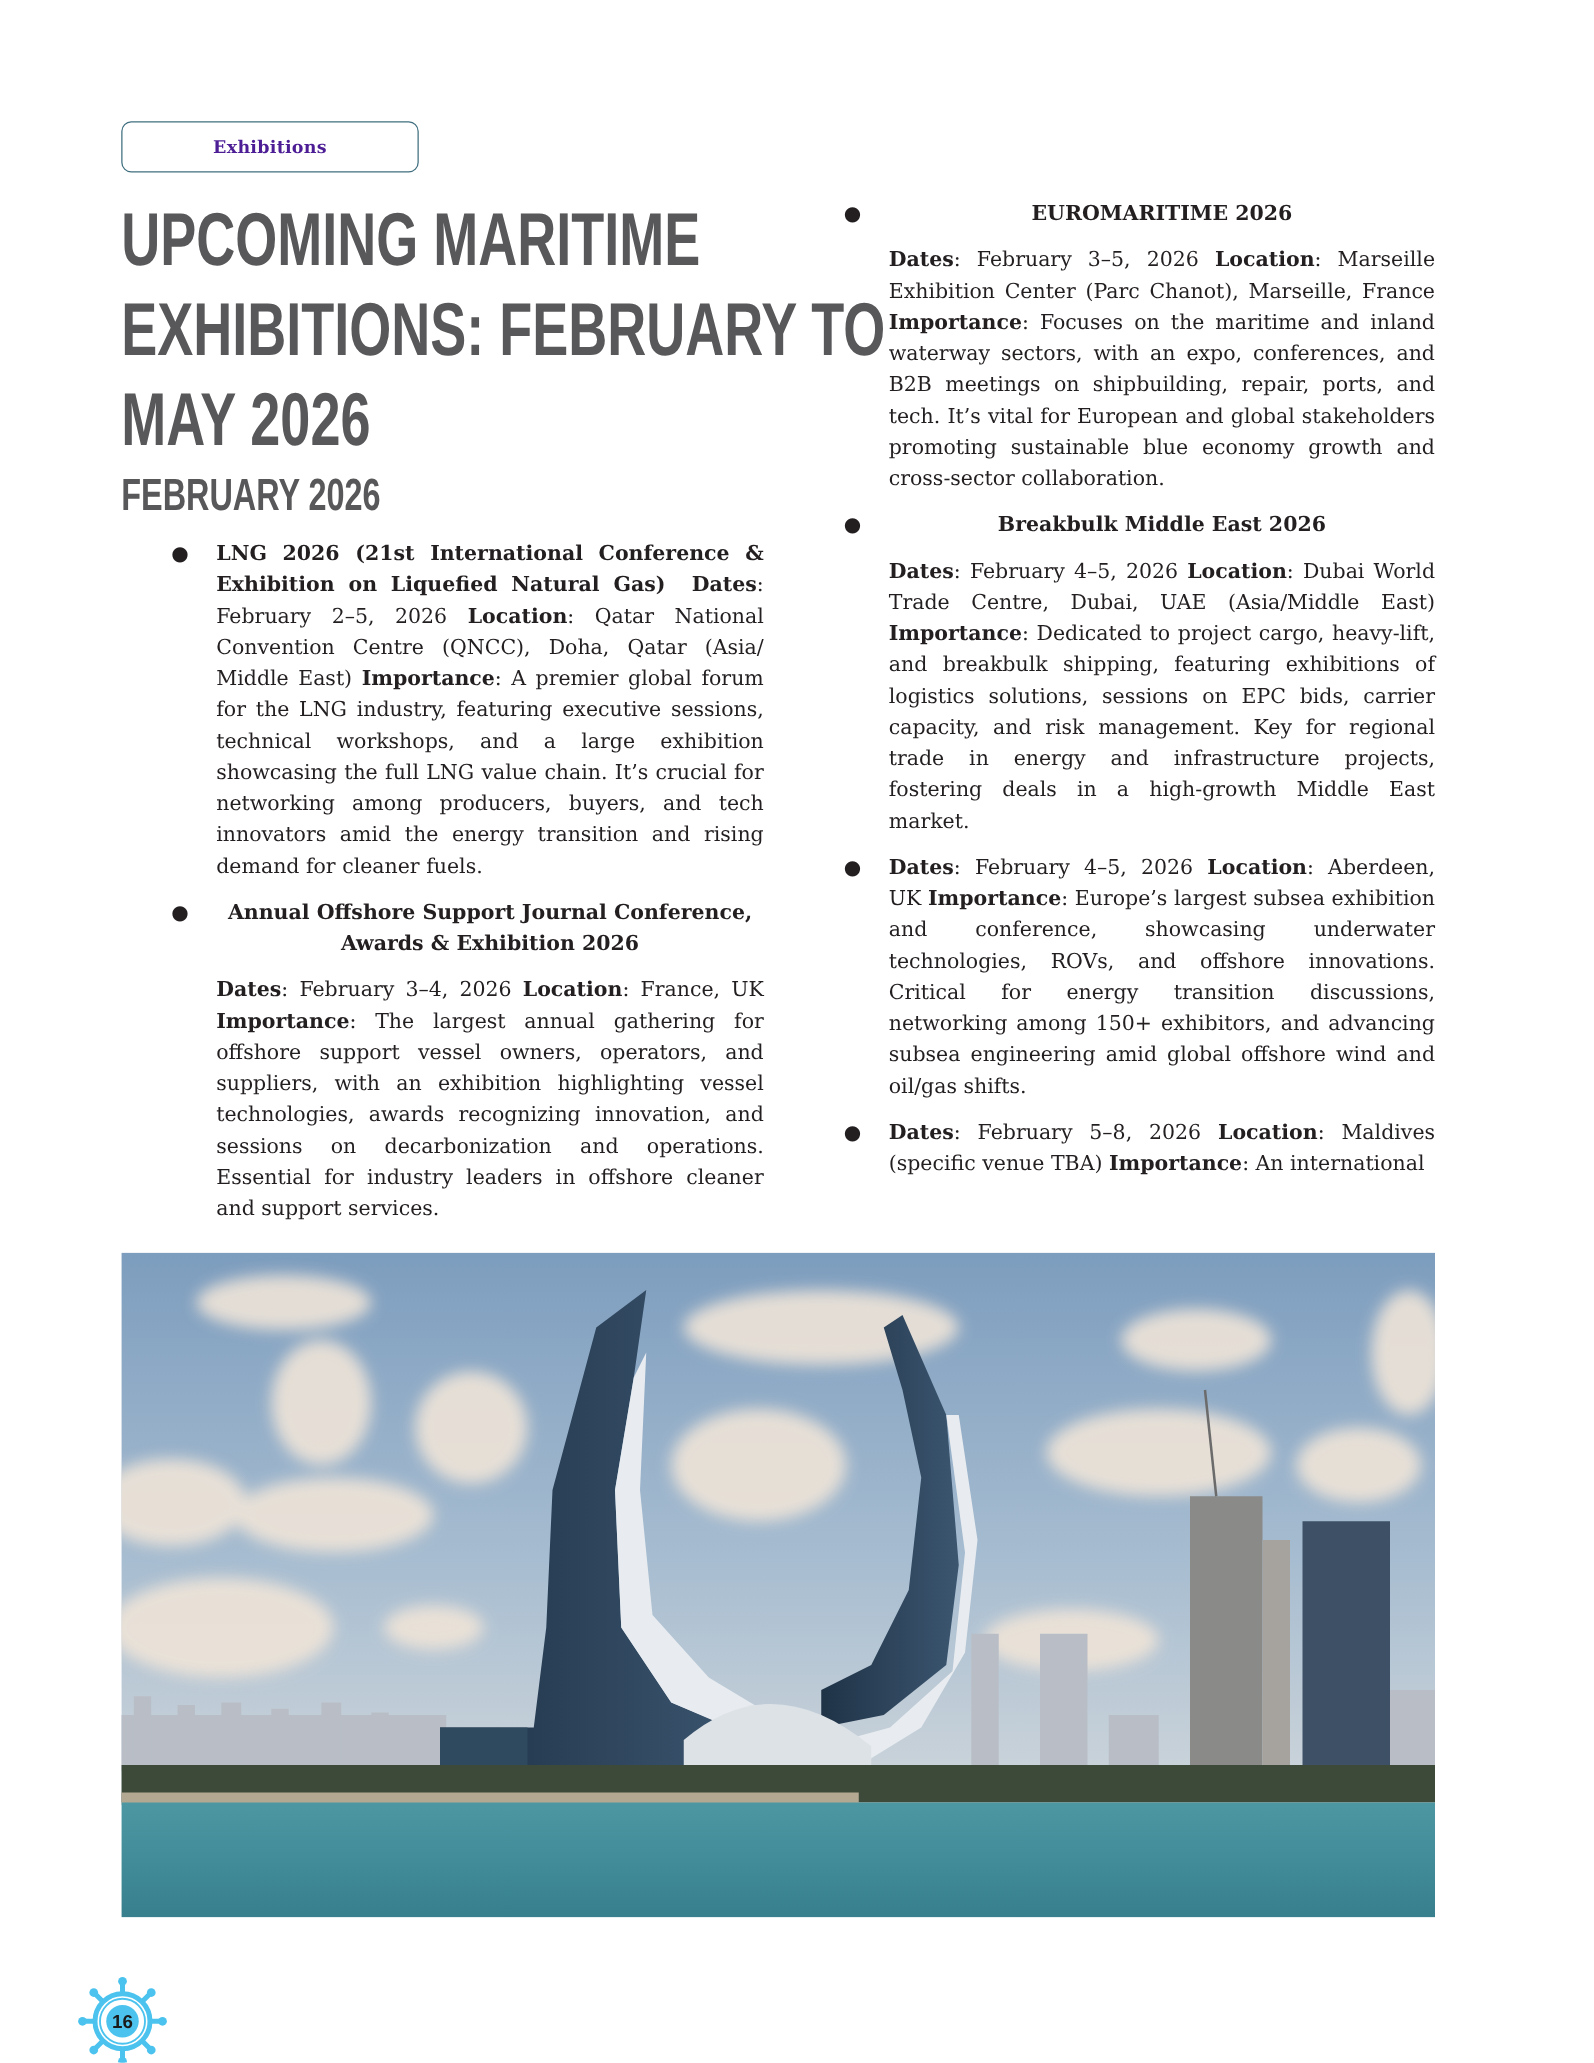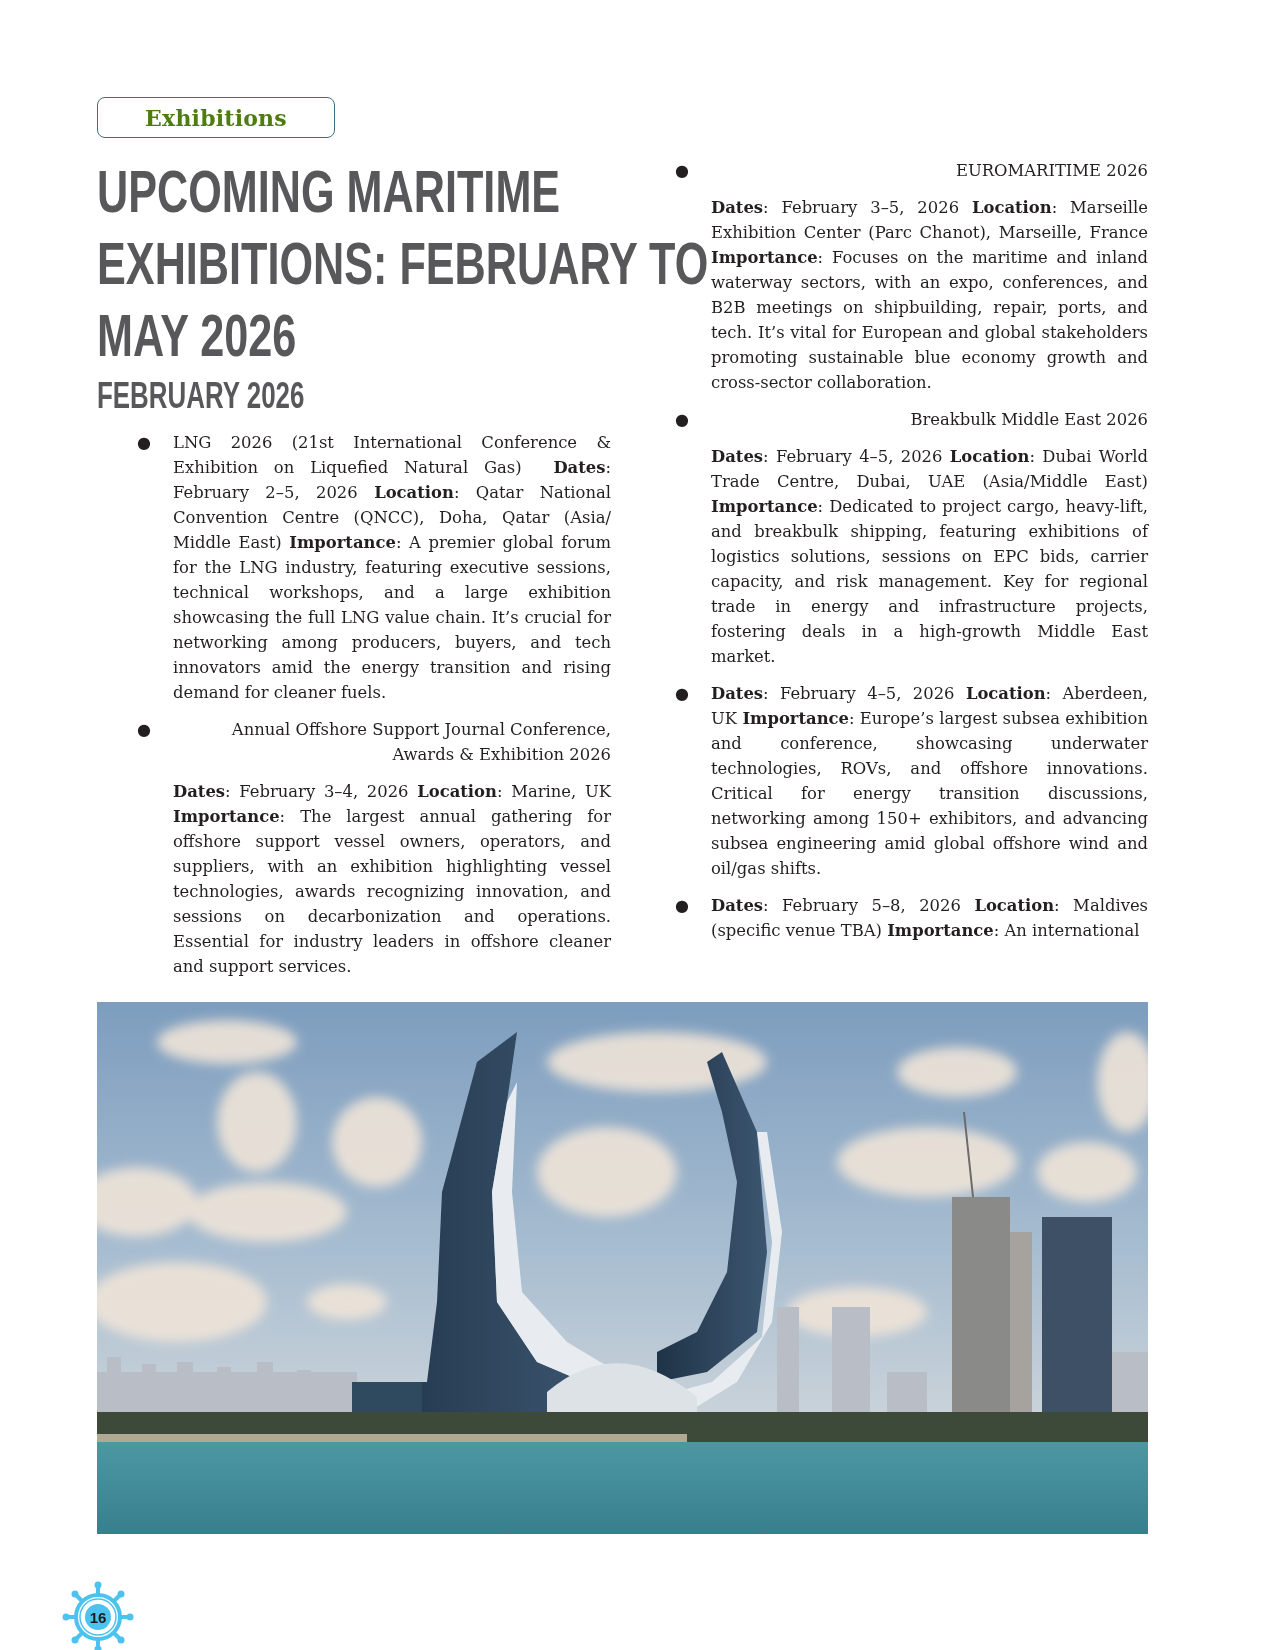--- a/index.html
+++ b/index.html
@@ -2,39 +2,39 @@
 <html><head>
   <meta charset="utf-8">
   <style>
     html, body { margin: 0; padding: 0; background: #ffffff; }
     body { width: 1275px; height: 1650px; position: relative; overflow: hidden;
            font-family: "DejaVu Serif", "Liberation Serif", serif; color: #231f20; }
 
     .badge { position: absolute; left: 97px; top: 97px; width: 238px; height: 41px;
              border: 1.5px solid #3f6f7f; border-radius: 8px; box-sizing: border-box;
              display: flex; align-items: center; justify-content: center; }
-    .badge span { font-family: "DejaVu Serif", serif; font-weight: bold; font-size: 22px;
-                  color: #4d7c0f; letter-spacing: 0.2px; }
+    .badge span { font-family: "DejaVu Serif", serif; font-weight: bold; font-size: 14px;
+                  color: #4c1d95; letter-spacing: 0.2px; }
 
     .title { position: absolute; left: 97px; top: 156px; width: 530px; margin: 0;
              font-family: "Liberation Sans", sans-serif; font-weight: bold;
              font-size: 60px; line-height: 72px; color: #58585a; text-transform: uppercase;
              transform: scaleX(0.72); transform-origin: left top; white-space: nowrap; }
     .subtitle { position: absolute; left: 97px; top: 376px; margin: 0;
              font-family: "Liberation Sans", sans-serif; font-weight: bold;
              font-size: 36px; line-height: 40px; color: #58585a; text-transform: uppercase;
              transform: scaleX(0.72); transform-origin: left top; white-space: nowrap; }
 
     .col { position: absolute; font-size: 16.4px; line-height: 25px; text-align: justify; }
     .col.left { left: 173px; top: 430px; width: 438px; }
     .col.right { left: 711px; top: 158px; width: 437px; }
 
     .entry { position: relative; margin: 0 0 12px 0; }
     .entry .bullet { position: absolute; left: -36px; top: 0; font-size: 16px; line-height: 25px; }
-    .entry .name { font-weight: normal; display: block; text-align: right; }
+    .entry .name { font-weight: bold; display: block; text-align: center; }
     .entry .name.inline { display: inline; }
     .entry .body { margin-top: 12px; }
     .entry p { margin: 0; }
     b.lbl { font-weight: bold; }
 
     .photo { position: absolute; left: 97px; top: 1002px; width: 1051px; height: 532px; overflow: hidden; }
     .photo svg { display: block; }
 
     .page-badge { position: absolute; left: 62px; top: 1581px; width: 72px; height: 72px; }
     .page-num { position: absolute; left: 0; top: 0; width: 72px; height: 72px;
@@ -63,21 +63,21 @@
       <b class="lbl">Dates</b>: <span>February 2–5, 2026</span>
       <b class="lbl">Location</b>: <span>Qatar National Convention Centre (QNCC), Doha, Qatar (Asia/ Middle East)</span>
       <b class="lbl">Importance</b>: <span>A premier global forum for the LNG industry, featuring executive sessions, technical workshops, and a large exhibition showcasing the full LNG value chain. It’s crucial for networking among producers, buyers, and tech innovators amid the energy transition and rising demand for cleaner fuels.</span>
     </p>
   </div>
   <div class="entry">
     <span class="bullet">●</span>
     <span class="name">Annual Offshore Support Journal Conference, Awards &amp; Exhibition 2026</span>
     <p class="body">
       <b class="lbl">Dates</b>: <span>February 3–4, 2026</span>
-      <b class="lbl">Location</b>: <span>Marine, UK</span>
+      <b class="lbl">Location</b>: <span>France, UK</span>
       <b class="lbl">Importance</b>: <span>The largest annual gathering for offshore support vessel owners, operators, and suppliers, with an exhibition highlighting vessel technologies, awards recognizing innovation, and sessions on decarbonization and operations. Essential for industry leaders in offshore cleaner and support services.</span>
     </p>
   </div>
 </div>
 
 <div class="col right">
   <div class="entry">
     <span class="bullet">●</span>
     <span class="name">EUROMARITIME 2026</span>
     <p class="body">

